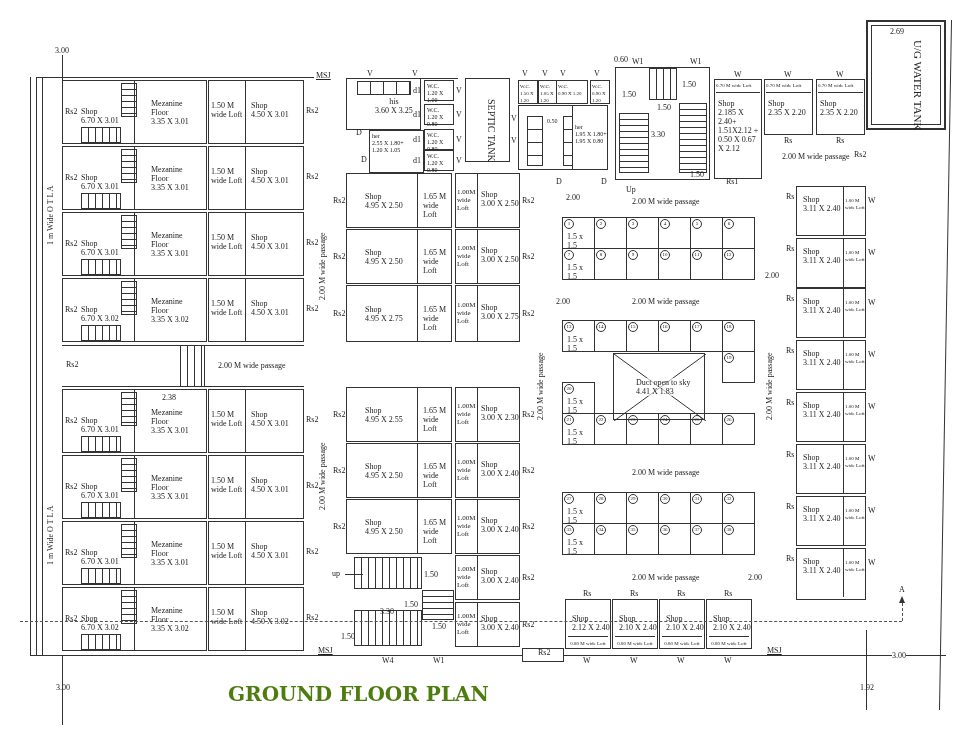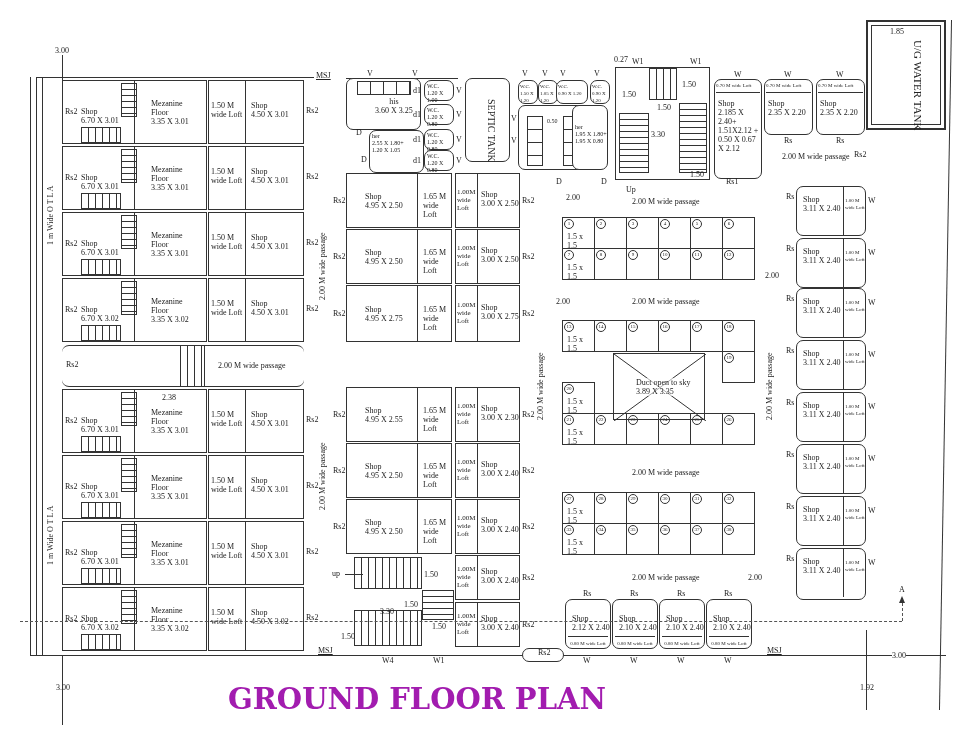--- a/index.html
+++ b/index.html
@@ -1,30 +1,30 @@
 <!DOCTYPE html>
 <html><head>
 <meta charset="utf-8">
 <style>
   html,body{margin:0;padding:0;background:#fff;}
   body{width:960px;height:732px;position:relative;overflow:hidden;font-family:"Liberation Serif","DejaVu Serif",serif;color:#222;}
   .abs{position:absolute;}
   .room{position:absolute;border:1.5px solid #333;box-sizing:border-box;background:#fff;}
-  .thin{border-width:1px;border-radius:7px;}
+  .thin{border-width:1px;}
   .t{position:absolute;font-size:8px;line-height:9px;color:#222;white-space:pre-line;}
   .ts{font-size:6px;line-height:7px;}
   .tm{font-size:7px;line-height:8px;}
   .vline{position:absolute;width:0;border-left:1px solid #333;}
   .hline{position:absolute;height:0;border-top:1px solid #333;}
   .dash{position:absolute;height:0;border-top:1px dashed #555;}
   .rot{transform:rotate(-90deg);transform-origin:left top;white-space:nowrap;}
   .rot90{transform:rotate(90deg);transform-origin:left top;white-space:nowrap;}
   .stairs{position:absolute;background:repeating-linear-gradient(180deg,#fff 0,#fff 5px,#333 5px,#333 6px);border:1px solid #333;box-sizing:border-box;}
   .stairsv{position:absolute;background:repeating-linear-gradient(90deg,#fff 0,#fff 6px,#333 6px,#333 7px);border:1px solid #333;box-sizing:border-box;}
-  .title{position:absolute;left:228px;top:682px;font-family:"DejaVu Serif",serif;font-weight:bold;font-size:29px;letter-spacing:0px;color:#a21caf;}
+  .title{position:absolute;left:228px;top:682px;font-family:"DejaVu Serif",serif;font-weight:bold;font-size:20px;letter-spacing:0px;color:#4d7c0f;}
   .cell{position:absolute;border:1px solid #333;box-sizing:border-box;}
   .num{position:absolute;left:1px;top:1px;width:8px;height:8px;border:1px solid #333;border-radius:50%;font-size:5px;line-height:8px;text-align:center;}
   .cellt{position:absolute;left:4px;top:14px;font-size:8px;}
   .tank{position:absolute;border:2px solid #333;box-sizing:border-box;}
   .xbox{position:absolute;border:1px solid #333;box-sizing:border-box;}
 </style>
 </head>
 <body>
 
 <div class="hline" style="left:36px;top:77px;width:278px;"></div>
@@ -429,21 +429,21 @@
   <div class="t ts" style="left:2px;top:18px;">her
 1.95 X 1.80+
 1.95 X 0.80</div>
 </div>
 <div class="t" style="left:556px;top:177px;">D</div>
 <div class="t" style="left:601px;top:177px;">D</div>
 <div class="t" style="left:511px;top:114px;">V</div>
 <div class="t" style="left:511px;top:136px;">V</div>
 <div class="t" style="left:566px;top:193px;">2.00</div>
 
-<div class="t" style="left:614px;top:55px;">0.27</div>
+<div class="t" style="left:614px;top:55px;">0.60</div>
 <div class="t" style="left:632px;top:57px;">W1</div>
 <div class="t" style="left:690px;top:57px;">W1</div>
 <div class="room" style="left:615px;top:67px;width:95px;height:113px;">
   <div class="stairs" style="left:3px;top:45px;width:30px;height:60px;"></div>
   <div class="stairsv" style="left:33px;top:0px;width:28px;height:32px;"></div>
   <div class="stairs" style="left:63px;top:35px;width:28px;height:70px;"></div>
 </div>
 <div class="t" style="left:622px;top:90px;">1.50</div>
 <div class="t" style="left:682px;top:80px;">1.50</div>
 <div class="t" style="left:657px;top:103px;">1.50</div>
@@ -478,21 +478,21 @@
     <div class="t" style="left:836px;top:136px;">Rs</div>
   </div>
 <div class="t" style="left:726px;top:177px;">Rs1</div>
 <div class="t" style="left:782px;top:152px;">2.00 M wide passage</div>
 <div class="t" style="left:854px;top:150px;">Rs2</div>
 
 <div class="tank" style="left:866px;top:20px;width:80px;height:110px;">
   <div class="abs" style="left:3px;top:3px;right:3px;bottom:3px;border:1.5px solid #333;"></div>
   <div class="t rot90" style="left:54px;top:18px;font-size:11px;">U/G WATER TANK</div>
 </div>
-<div class="t" style="left:890px;top:27px;background:#fff;">1.85</div>
+<div class="t" style="left:890px;top:27px;background:#fff;">2.69</div>
 
 <div class="t" style="left:632px;top:197px;">2.00 M wide passage</div>
 <div id="grid1">
     <div class="cell" style="left:562px;top:217px;width:33px;height:32px;">
       <div class="num">1</div>
       <div class="cellt">1.5 x 1.5</div>
     </div>
     <div class="cell" style="left:594px;top:217px;width:33px;height:32px;">
       <div class="num">2</div>
     </div>
@@ -578,21 +578,21 @@
       <div class="num">26</div>
     </div>
   </div>
 
 <div class="xbox" style="left:613px;top:353px;width:92px;height:67px;">
   <svg width="92" height="67" style="position:absolute;left:0;top:0;">
       <line x1="0" y1="0" x2="92" y2="67" stroke="#333" stroke-width="1"></line>
       <line x1="92" y1="0" x2="0" y2="67" stroke="#333" stroke-width="1"></line>
     </svg>
   <div class="t" style="left:22px;top:24px;background:rgba(255,255,255,0.6);">Duct open to sky
-3.89 X 3.35</div>
+4.41 X 1.83</div>
 </div>
 <div class="t rot" style="left:536px;top:420px;">2.00 M wide passage</div>
 <div class="t rot" style="left:765px;top:420px;">2.00 M wide passage</div>
 
 <div class="t" style="left:632px;top:468px;">2.00 M wide passage</div>
 <div id="grid3">
     <div class="cell" style="left:562px;top:492px;width:33px;height:32px;">
       <div class="num">27</div>
       <div class="cellt">1.5 x 1.5</div>
     </div>

